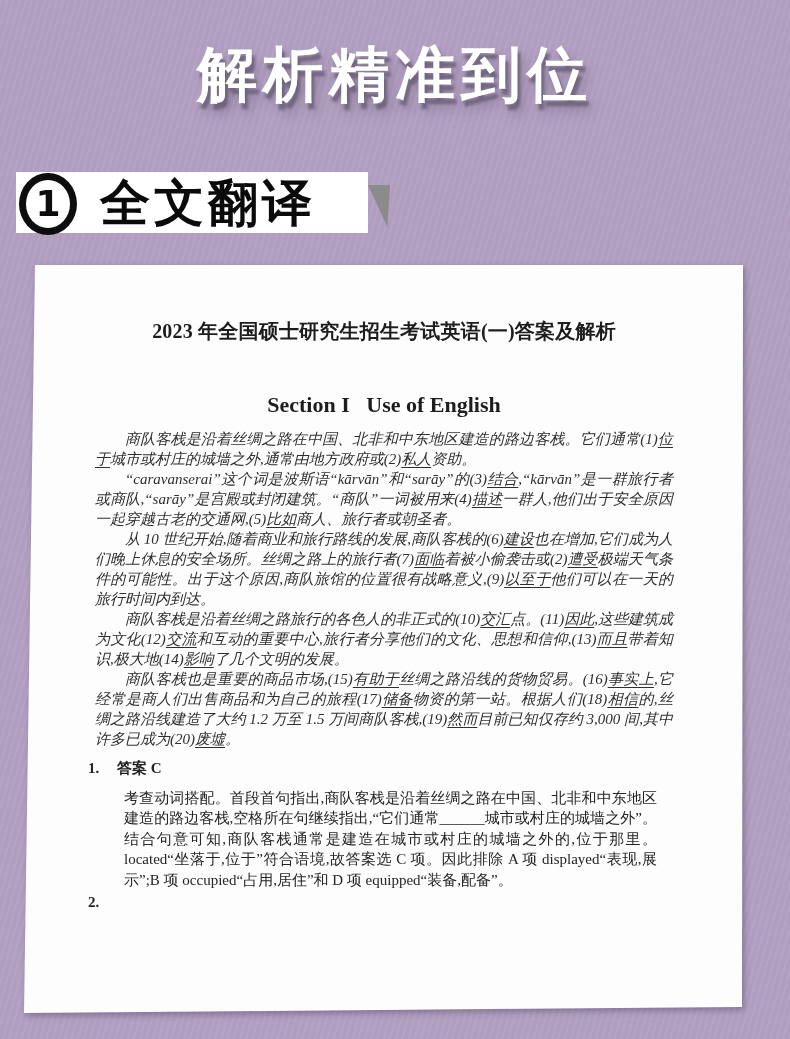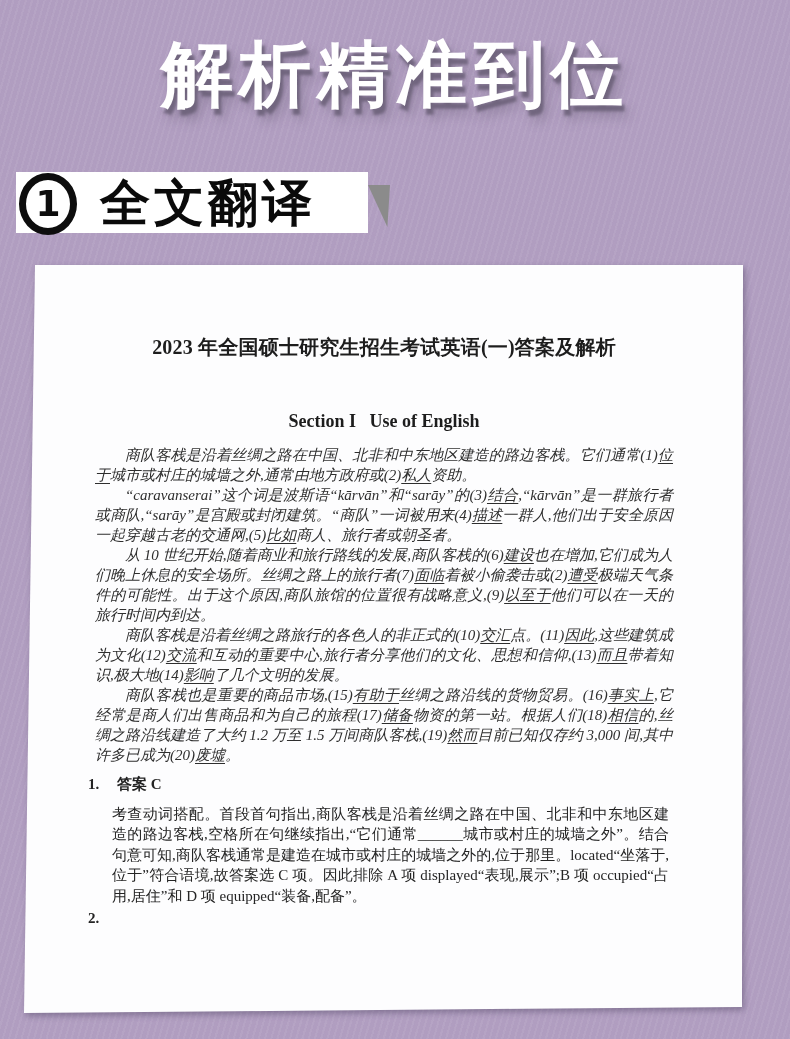--- a/index.html
+++ b/index.html
@@ -10,21 +10,21 @@
   }
   
   .texture{position:absolute; inset:0; z-index:0; opacity:.55; pointer-events:none;}
   .weave{position:absolute; inset:0; z-index:0; pointer-events:none;
     background:repeating-linear-gradient(106deg, rgba(255,255,255,.06) 0 2px, rgba(0,0,0,0) 2px 6px);}
   
   .main-title{
     position:absolute; z-index:2; top:14px; left:0; width:100%;
     text-align:center; margin:0;
     font-family:"DejaVu Sans","Liberation Sans",sans-serif;
-    font-weight:900; font-size:72px; line-height:120px; letter-spacing:6px;
+    font-weight:900; font-size:60px; line-height:120px; letter-spacing:6px;
     color:#ffffff;
     text-shadow:3px 6px 3px rgba(104,94,118,.85), 7px 11px 12px rgba(104,94,118,.45);
   }
   
   .badge{position:absolute; z-index:2; top:168px; left:16px; width:380px; height:70px;}
   .badge-strip{position:absolute; left:0; top:4px; width:352px; height:61px; background:#ffffff;}
   .badge-circle{
     position:absolute; left:3px; top:5px; width:44px; height:48px;
     border:7px solid #0d0d0d; border-radius:50%; background:#fff;
     text-align:center; line-height:48px;
@@ -39,39 +39,39 @@
     position:absolute; left:352px; top:17px; width:22px; height:42px;
     background:#8b8b8b; clip-path:polygon(0 0,100% 0,88% 100%);
   }
   
   .paper-wrap{position:absolute; z-index:1; left:24px; top:265px; width:719px; height:748px;
     filter:drop-shadow(2px 3px 3px rgba(70,60,90,.45));}
   .paper{
     position:absolute; inset:0; background:#fdfdfe;
     clip-path:polygon(11px 0, 719px 0, 718px 742px, 0 748px);
   }
-  .paper-inner{position:absolute; left:71px; top:16px; width:578px; color:#262626;font-family:Liberation Serif, serif;}
+  .paper-inner{position:absolute; left:71px; top:0; width:578px; color:#262626;font-family:Liberation Serif, serif;}
   .paper-title{
     margin:53px 0 0; text-align:center;
     font-size:20px; line-height:27px; font-weight:bold; letter-spacing:.2px; color:#1d1d1d;
     white-space:nowrap;
   }
   .section-heading{
     margin:48px 0 12px; text-align:center;
-    font-size:18px; line-height:24px; font-weight:bold; color:#1d1d1d; white-space:pre;
+    font-size:22px; line-height:24px; font-weight:bold; color:#1d1d1d; white-space:pre;
   }
   .translation{margin-top:7px; font-style:italic; font-size:15px; line-height:20px;
     text-align:justify; color:#2e2e2e;}
   .translation p{margin:0; text-indent:2em;}
   .u{text-decoration:underline; text-underline-offset:3px; text-decoration-thickness:1px;}
   .answers{margin:6px 0 0; padding:0; list-style:none; font-size:15px; line-height:20.5px; color:#242424;}
   .answers li{position:relative; padding-left:13px; margin-top:2px;}
   .ans-num{position:absolute; left:-7px; top:0; font-weight:bold;}
   .ans-head{font-weight:bold; margin:9px;}
-  .ans-body{margin:1px 4px 0; text-align:justify;}
+  .ans-body{margin:1px 16px 0; text-align:justify;}
 </style>
 </head>
 <body>
 
 <div class="stage">
 
   <svg class="texture" width="790" height="1039">
     <filter id="tx" x="0" y="0" width="100%" height="100%">
       <feTurbulence type="fractalNoise" baseFrequency="0.7" numOctaves="2" seed="7"></feTurbulence>
       <feColorMatrix type="matrix" values="0 0 0 0 0.42  0 0 0 0 0.33  0 0 0 0 0.50  0.9 0 0 0 -0.25"></feColorMatrix>

